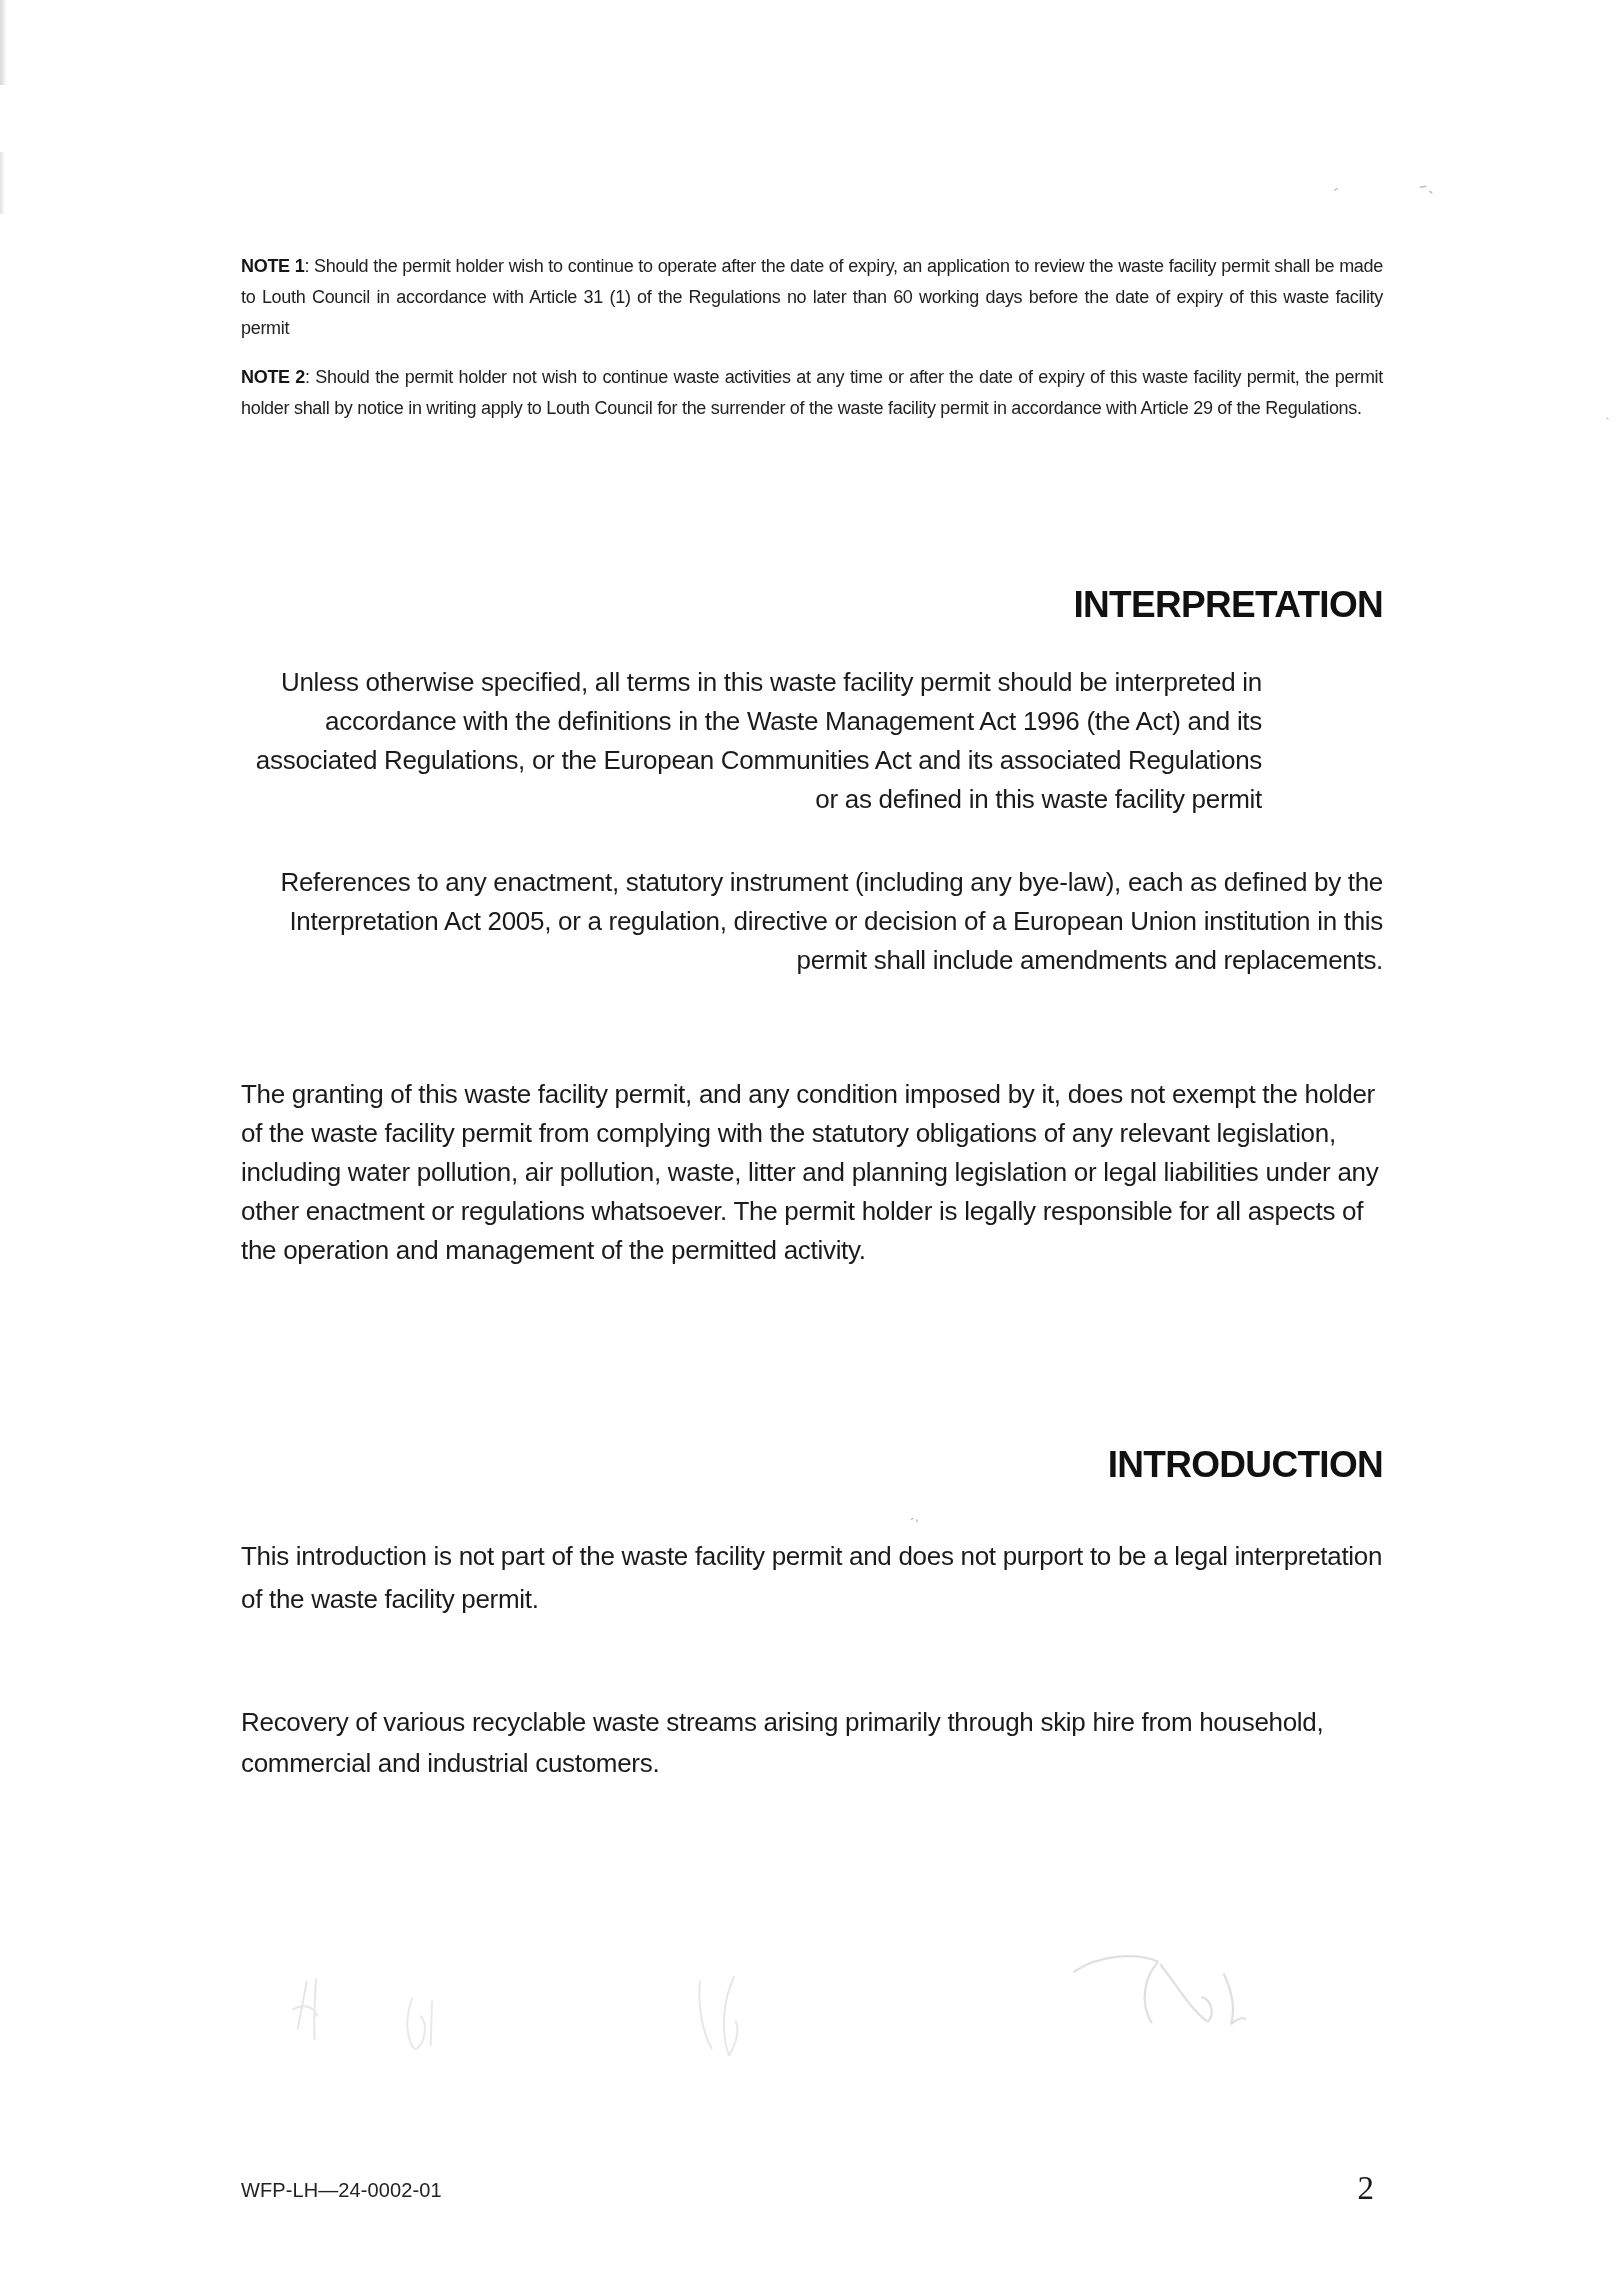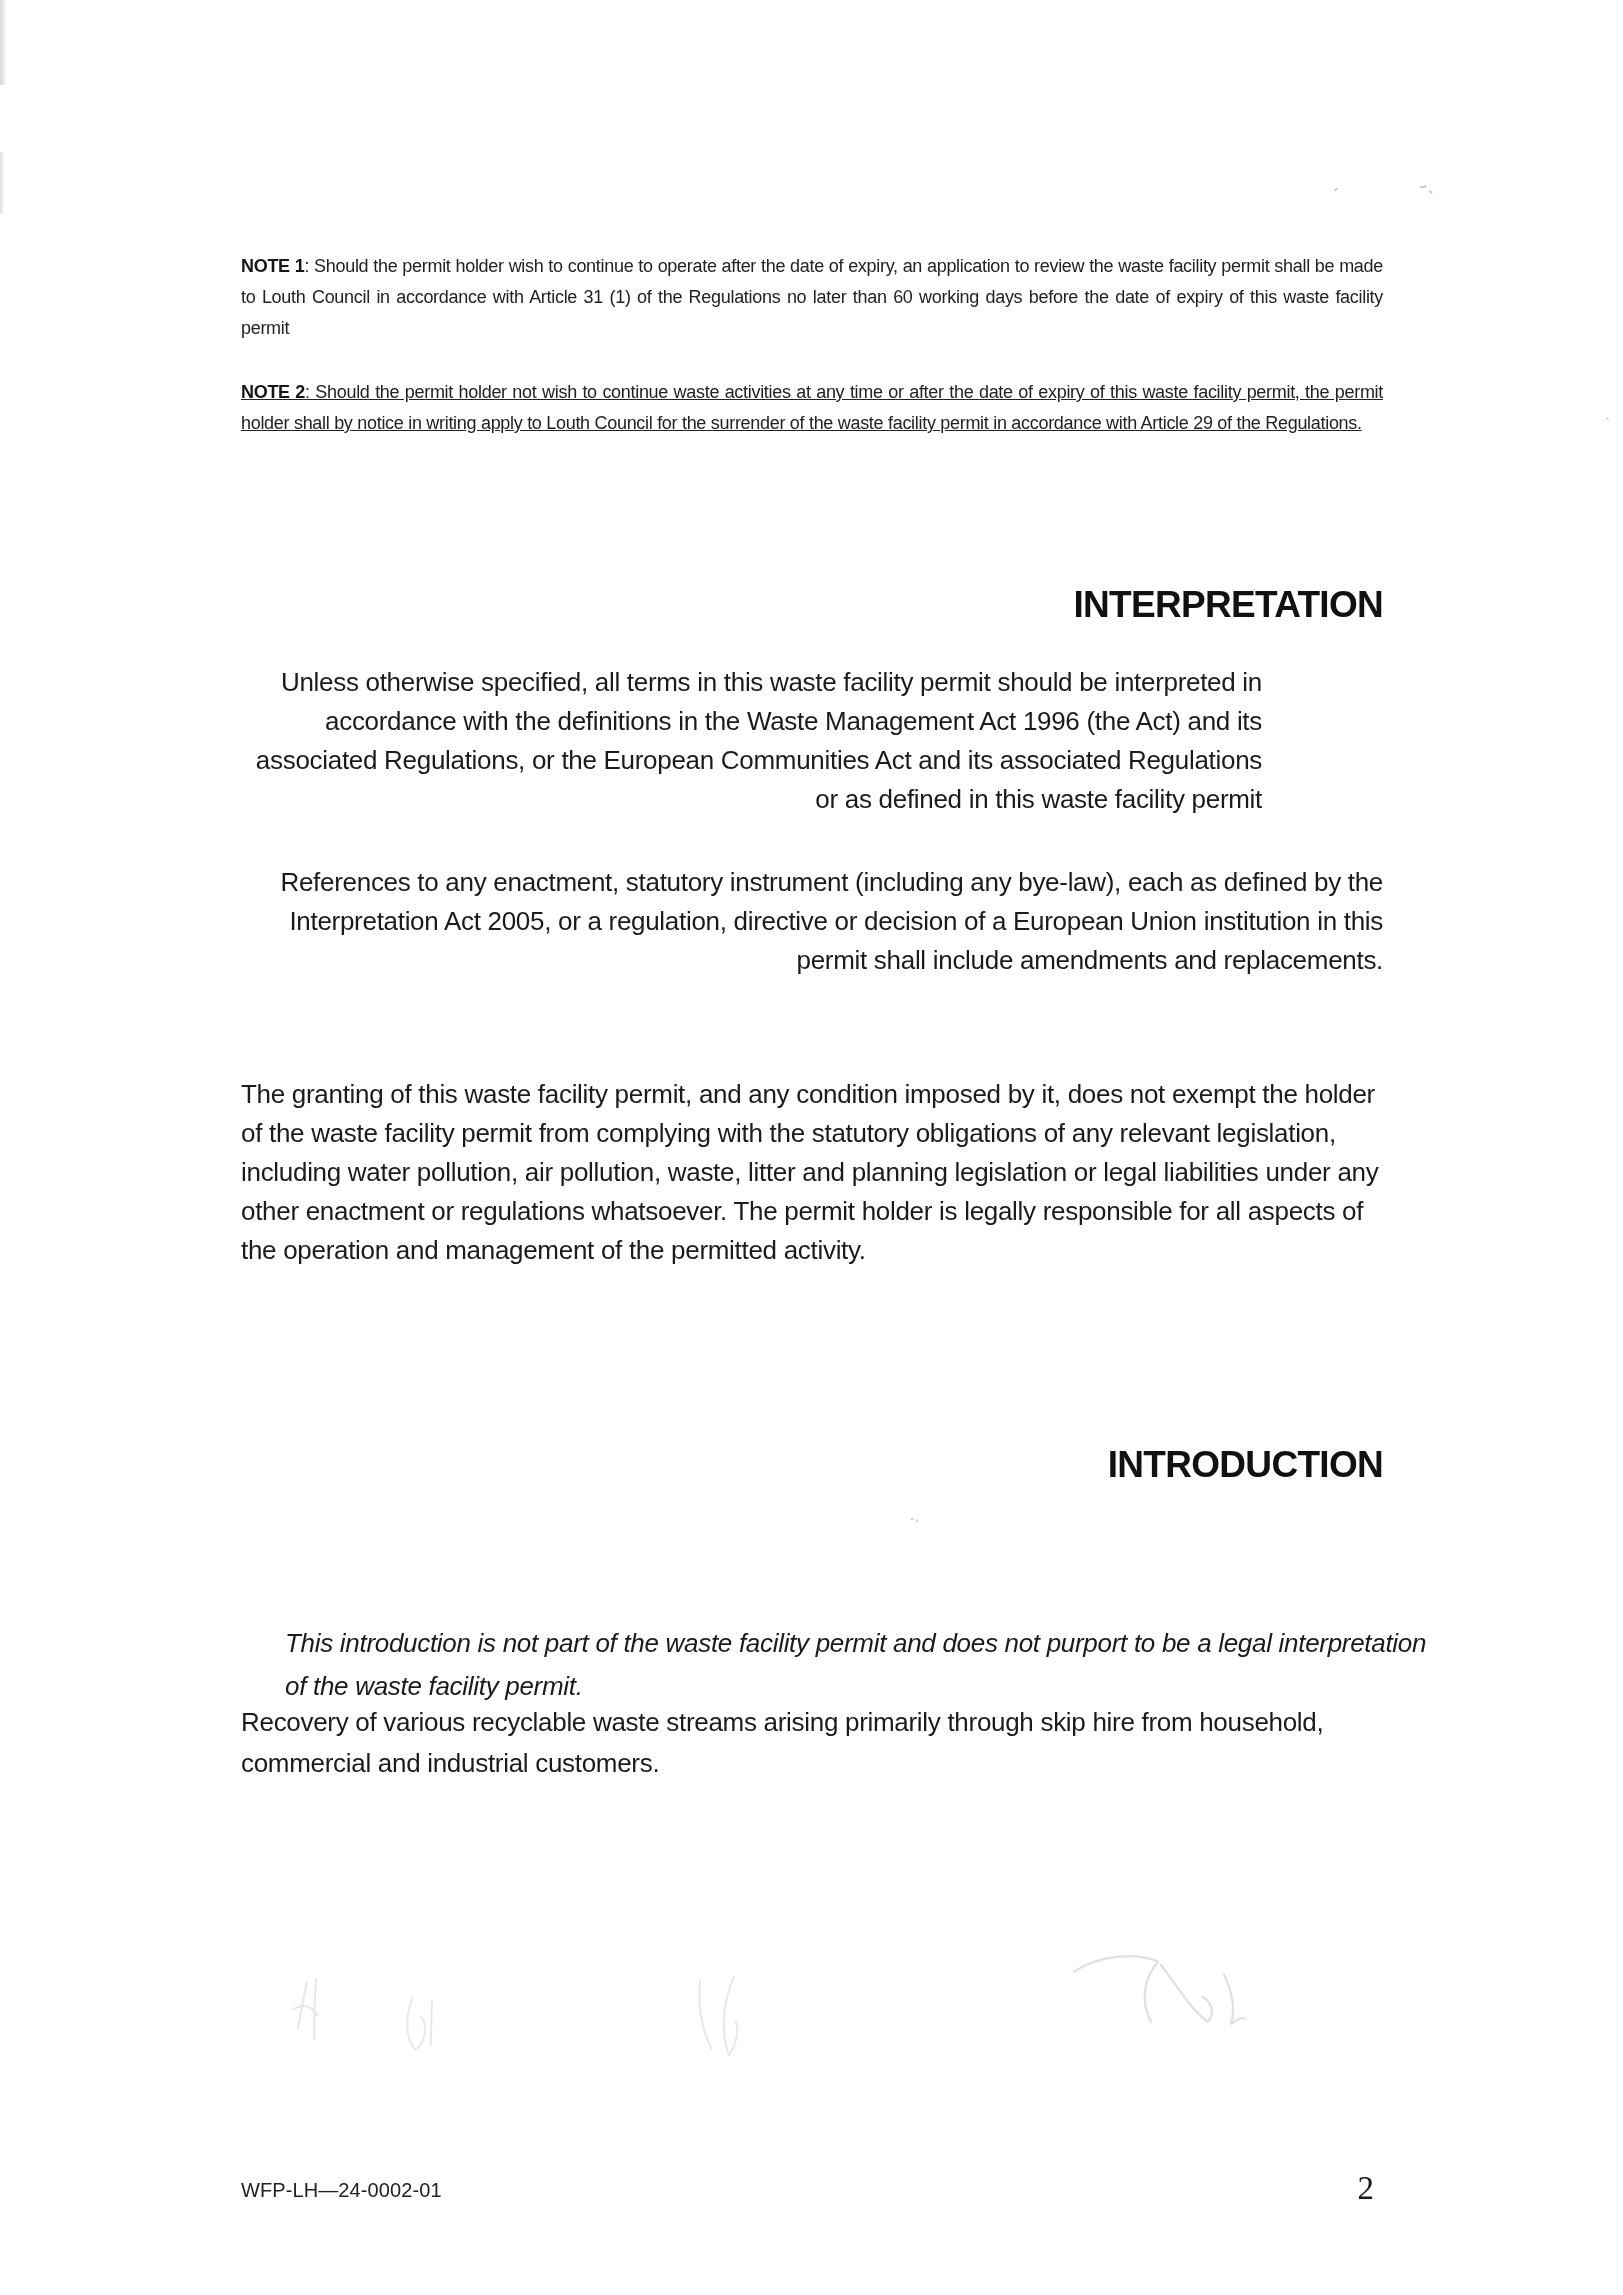--- a/index.html
+++ b/index.html
@@ -16,21 +16,21 @@
 
   .note {
     font-size: 18px;
     line-height: 31px;
     letter-spacing: -0.3px;
     text-align: justify;
     color: #222222;
   }
   .note .note-label { font-weight: 700; color: #161616; }
   .note-1 { top: 251px; }
-  .note-2 { top: 377px; text-decoration: underline; }
+  .note-2 { top: 362px; }
 
   .heading {
     font-family: Liberation Sans, sans-serif;
     font-weight: 700;
     font-size: 37px;
     line-height: 39px;
     letter-spacing: -0.7px;
     text-align: right;
     color: #111111;
   }
@@ -42,24 +42,22 @@
     line-height: 39px;
     letter-spacing: -0.3px;
     text-align: left;
     color: #1b1b1b;
   }
   .p1 { top: 663px; max-width: 1021px; text-align: right; }
   .p2 { top: 863px; text-align: right; }
   .p3 { top: 1067px; margin-top: 8px; }
 
   .disclaimer {
-    top: 1622px;
-    font-style: italic;
+    top: 1535px;
     line-height: 43px;
-    margin-left: 44px;
   }
   .recovery { top: 1702px; line-height: 41px; }
 
   .footer-ref {
     position: absolute;
     left: 241px;
     top: 2179px;
     font-size: 20px;
     letter-spacing: 0.1px;
     color: #222222;

